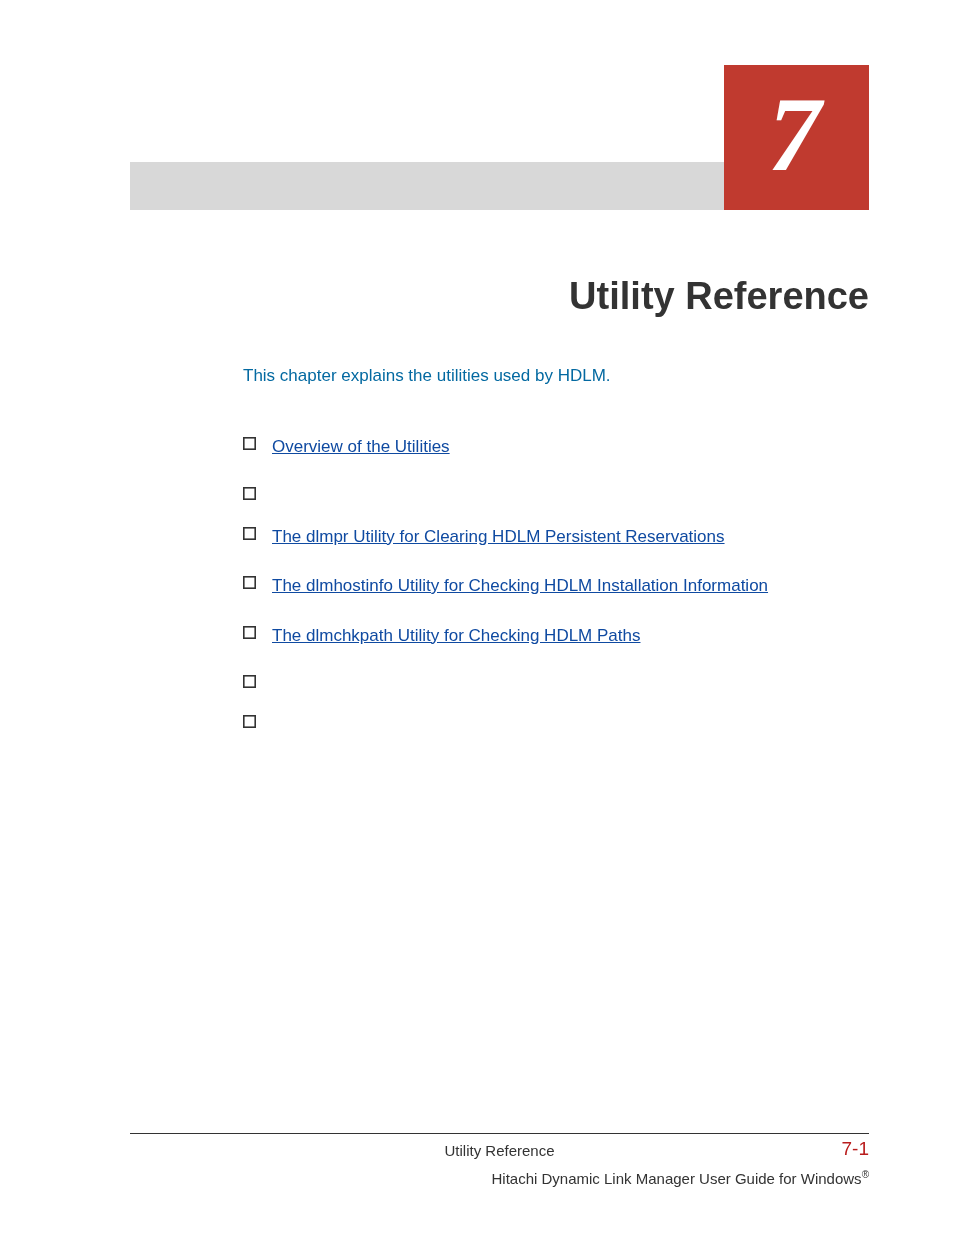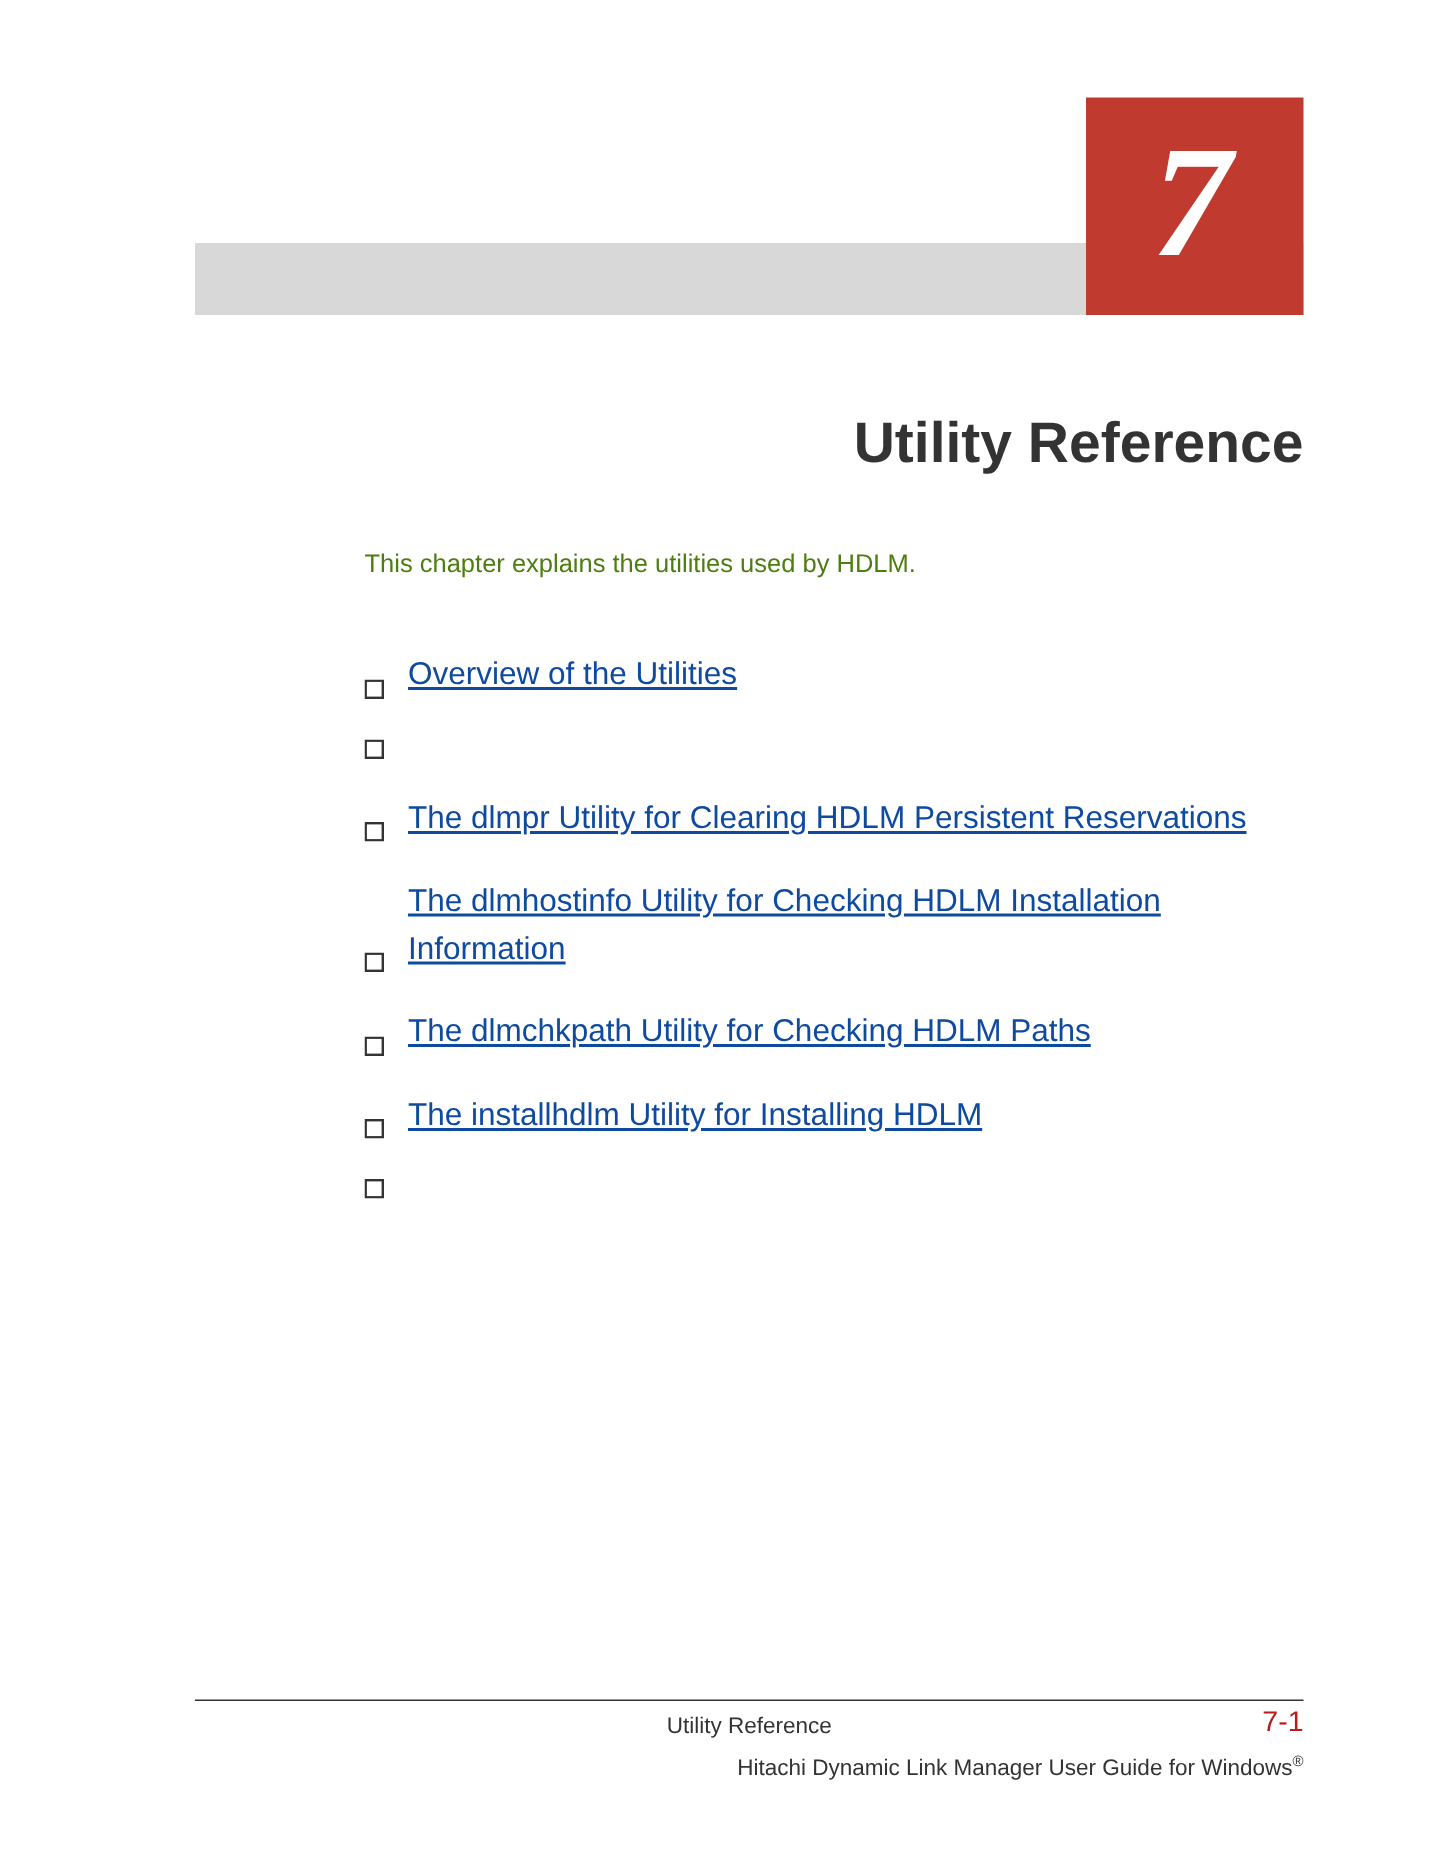--- a/index.html
+++ b/index.html
@@ -3,23 +3,23 @@
 <meta charset="utf-8">
 <style>
   * { box-sizing: border-box; margin: 0; padding: 0; }
   html, body { width: 954px; height: 1235px; background: #fff; font-family: Verdana, Geneva, sans-serif; color: #333; }
   .page { position: relative; width: 954px; height: 1235px; }
   .banner { position: absolute; top: 65px; left: 130px; right: 85px; height: 145px; }
   .banner-gray { position: absolute; left: 0; right: 0; top: 97px; height: 48px; background: #d8d8d8; }
   .banner-red { position: absolute; right: 0; top: 0; width: 145px; height: 145px; background: #c03a2f; display: flex; align-items: center; justify-content: center; }
   .chapter-num { color: #fff; font-weight: 700; font-style: italic; font-size: 106px; line-height: 1; font-family: Georgia, 'Times New Roman', serif; padding-bottom: 6px; padding-right: 4px; }
   .title { position: absolute; top: 275px; right: 85px; font-size: 38px; font-weight: 700; color: #333; }
-  .intro { position: absolute; top: 366px; left: 243px; font-size: 17px; color: #4d7c0f; }
+  .intro { position: absolute; top: 366px; left: 243px; font-size: 17px; color: #0369a1; }
   .toc { position: absolute; top: 410px; left: 243px; right: 85px; list-style: none; }
-  .toc li { display: flex; align-items: flex-end; gap: 16px; margin-top: 24px; font-size: 21px; }
+  .toc li { display: flex; align-items: flex-start; gap: 16px; margin-top: 24px; font-size: 17px; }
   .box { flex: 0 0 auto; margin-top: 3px; }
   .link { color: #0f4aa1; text-decoration: underline; cursor: pointer; line-height: 1.5; }
   .footer { position: absolute; left: 130px; right: 85px; bottom: 48px; }
   .footer-rule { border: 0; border-top: 1.6px solid #333; margin-bottom: 8px; }
   .footer-row { position: relative; text-align: center; font-size: 15px; color: #333; }
   .page-num { position: absolute; right: 0; top: -4px; font-size: 19px; color: #b91c1c; }
   .footer-sub { text-align: right; font-size: 15px; color: #333; margin-top: 10px; }
   .footer-sub sup { font-size: 10px; vertical-align: super; }
 </style>
 </head>
@@ -65,21 +65,20 @@
     <li>
       <svg class="box" width="13" height="13">
           <rect x="0.8" y="0.8" width="11.4" height="11.4" fill="none" stroke="#333" stroke-width="1.6"></rect>
         </svg>
       <a class="link">The dlmchkpath Utility for Checking HDLM Paths</a>
     </li>
     <li>
       <svg class="box" width="13" height="13">
           <rect x="0.8" y="0.8" width="11.4" height="11.4" fill="none" stroke="#333" stroke-width="1.6"></rect>
         </svg>
-      <a class="link">The installhdlm Utility for Installing HDLM</a>
     </li>
     <li>
       <svg class="box" width="13" height="13">
           <rect x="0.8" y="0.8" width="11.4" height="11.4" fill="none" stroke="#333" stroke-width="1.6"></rect>
         </svg>
     </li>
   </ul>
 
   <div class="footer">
     <hr class="footer-rule">

